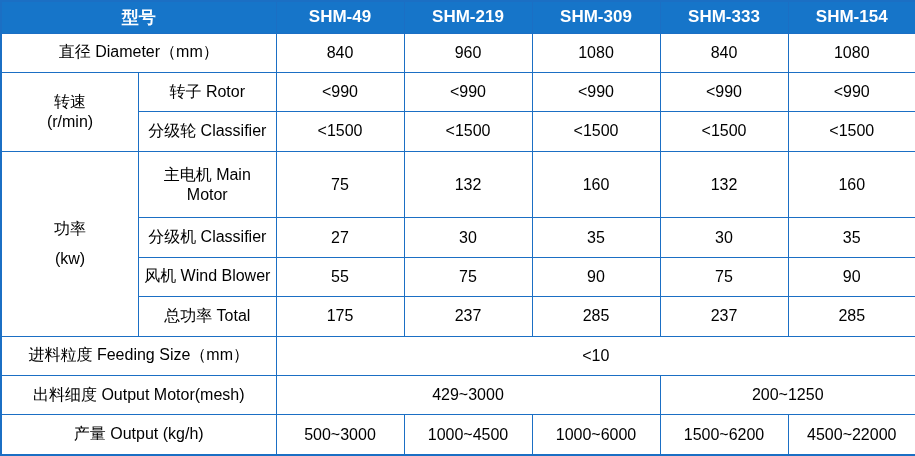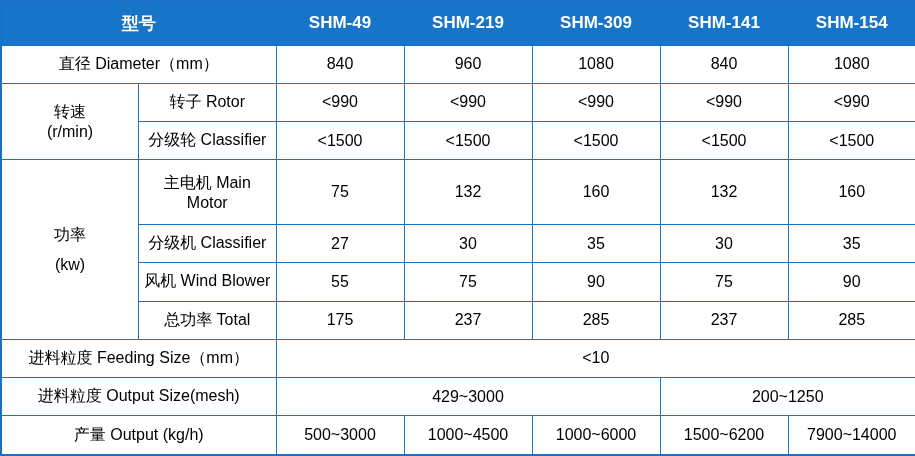--- a/index.html
+++ b/index.html
@@ -28,21 +28,21 @@
     color: #000000;
     font-weight: normal;
     padding: 2px 4px;
     box-sizing: border-box;
   }
   #spec-table thead th {
     background: #1675c9;
     color: #ffffff;
     font-weight: bold;
     font-size: 17px;
-    height: 44px;
+    height: 32px;
     margin-left: 16px;
   }
   .label-cell {
     font-size: 16px;
   }
   .group-label {
     font-size: 16px;
     line-height: 1.25;
     margin-left: 24px;
   }
@@ -55,21 +55,21 @@
 </head>
 <body>
 
 <table id="spec-table">
   <thead>
     <tr>
       <th colspan="2" class="col-model">型号</th>
       <th class="col-val">SHM-49</th>
       <th class="col-val">SHM-219</th>
       <th class="col-val">SHM-309</th>
-      <th class="col-val">SHM-141</th>
+      <th class="col-val">SHM-333</th>
       <th class="col-val">SHM-154</th>
     </tr>
   </thead>
   <tbody>
 
     <tr>
       <td colspan="2" class="label-cell">直径 Diameter（mm）</td>
       <td class="num">840</td>
       <td class="num">960</td>
       <td class="num">1080</td>
@@ -135,27 +135,27 @@
       <td class="num">237</td>
       <td class="num">285</td>
     </tr>
 
     <tr>
       <td colspan="2" class="label-cell">进料粒度 Feeding Size（mm）</td>
       <td colspan="5" class="num">&lt;10</td>
     </tr>
 
     <tr>
-      <td colspan="2" class="label-cell">进料粒度 Output Size(mesh)</td>
+      <td colspan="2" class="label-cell">出料细度 Output Motor(mesh)</td>
       <td colspan="3" class="num">429~3000</td>
       <td colspan="2" class="num">200~1250</td>
     </tr>
 
     <tr>
       <td colspan="2" class="label-cell">产量 Output (kg/h)</td>
       <td class="num">500~3000</td>
       <td class="num">1000~4500</td>
       <td class="num">1000~6000</td>
       <td class="num">1500~6200</td>
-      <td class="num">7900~14000</td>
+      <td class="num">4500~22000</td>
     </tr>
   </tbody>
 </table>
 
 </body></html>

